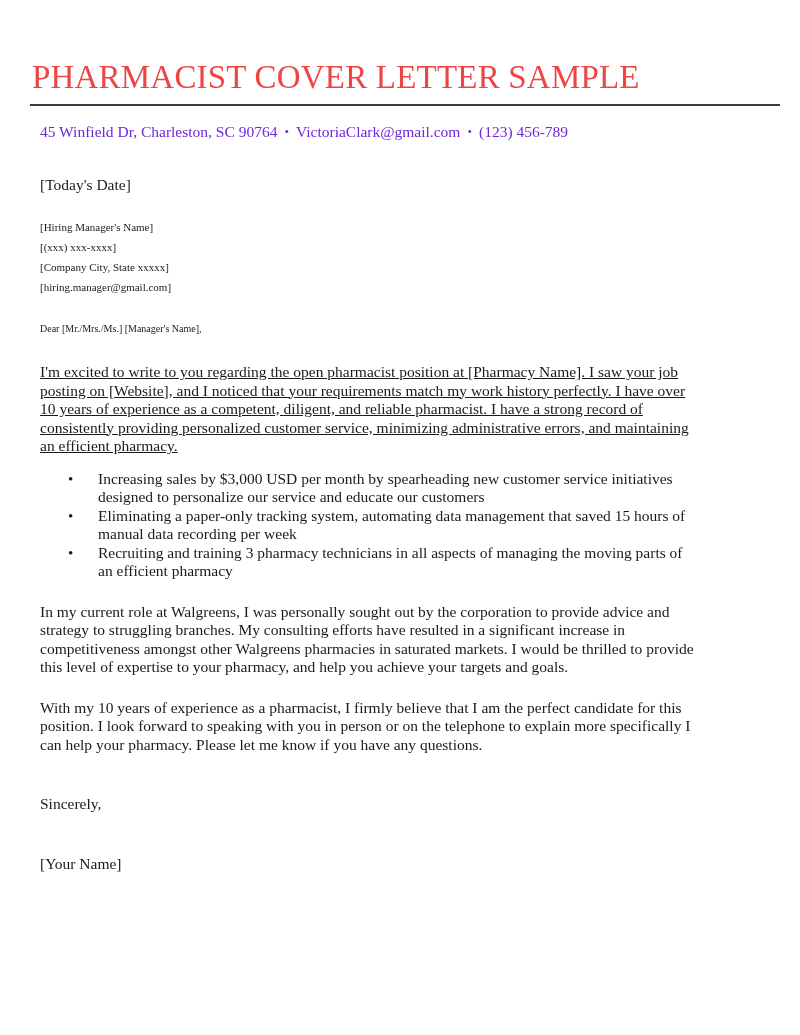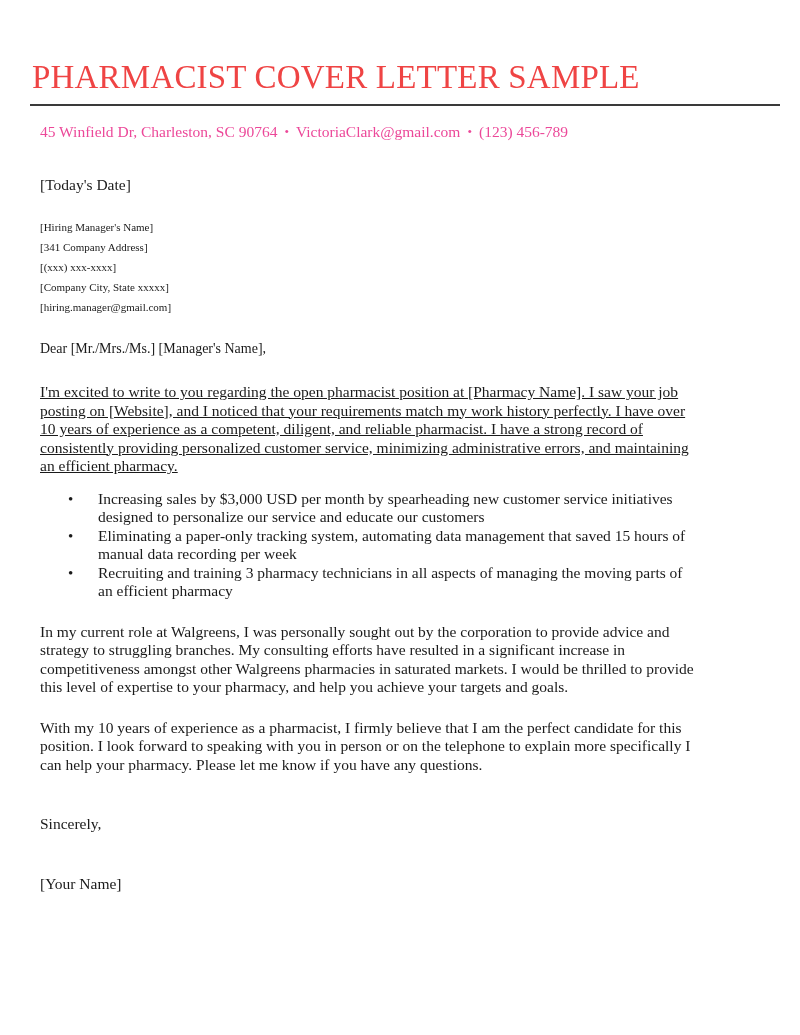--- a/index.html
+++ b/index.html
@@ -49,21 +49,21 @@
     height: 0;
     border: 0;
     border-top: 2px solid #3a3a3a;
     margin: 0 0 0 0;
     width: 750px;
   }
 
   .contact-line {
     font-size: 15.5px;
     line-height: 20px;
-    color: #ec4899;
+    color: #6d28d9;
     margin: 16px 0 0 10px;
     white-space: nowrap;
   }
 
   .bullet-sep {
     padding: 0 7px;
     font-size: 13px;
     position: relative;
     top: -1px;
   }
@@ -82,21 +82,21 @@
 
   .recipient {
     margin-top: 22px;
   }
   .recipient div {
     font-size: 11px;
     line-height: 20px;
   }
 
   .salutation {
-    font-size: 14px;
+    font-size: 10px;
     line-height: 20px;
     margin-top: 22px;
     font-family: Liberation Serif, serif;
   }
 
   p.para {
     font-size: 15.5px;
     line-height: 18.5px;
     margin: 22px 0 0 0;
     text-align: left;
@@ -158,21 +158,20 @@
     <div class="contact-line">
       <span>45 Winfield Dr, Charleston, SC 90764</span><span class="bullet-sep">•</span><span>VictoriaClark@gmail.com</span><span class="bullet-sep">•</span><span>(123) 456-789</span>
     </div>
 
     <div class="body-block">
 
       <div class="date-line">[Today's Date]</div>
 
       <div class="recipient">
         <div>[Hiring Manager's Name]</div>
-        <div>[341 Company Address]</div>
         <div>[(xxx) xxx-xxxx]</div>
         <div>[Company City, State xxxxx]</div>
         <div>[hiring.manager@gmail.com]</div>
       </div>
 
       <div class="salutation">Dear [Mr./Mrs./Ms.] [Manager's Name],</div>
 
       <p class="para lead">I'm excited to write to you regarding the open pharmacist position at [Pharmacy Name]. I saw your job posting on [Website], and I noticed that your requirements match my work history perfectly. I have over 10 years of experience as a competent, diligent, and reliable pharmacist. I have a strong record of consistently providing personalized customer service, minimizing administrative errors, and maintaining an efficient pharmacy.</p>
 
 

